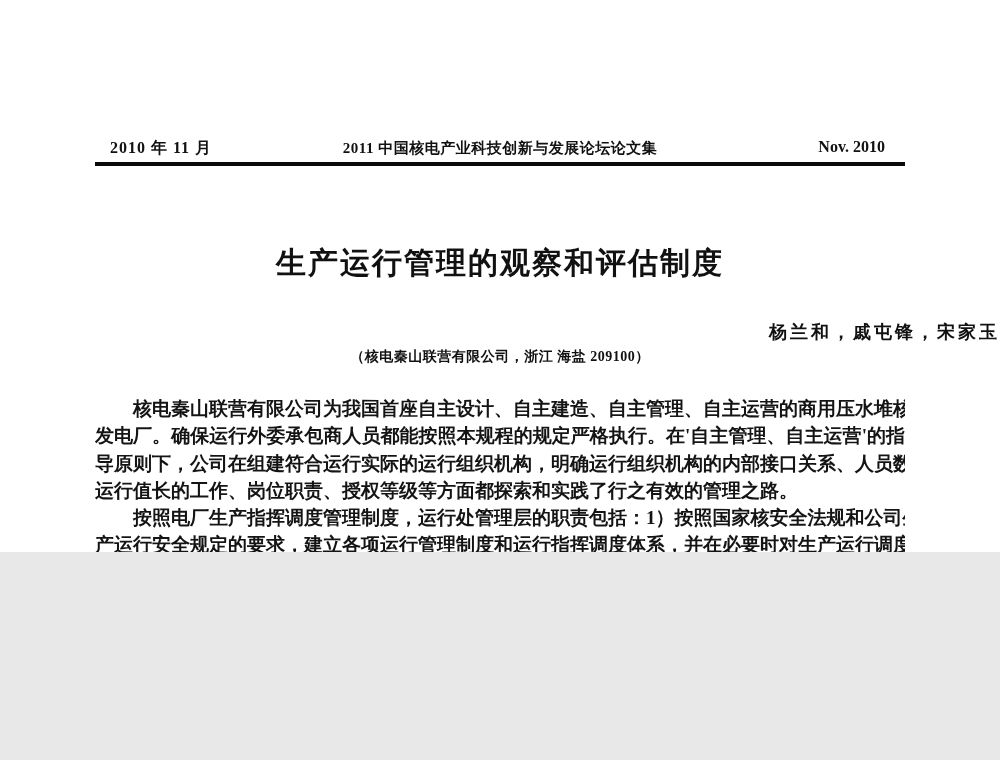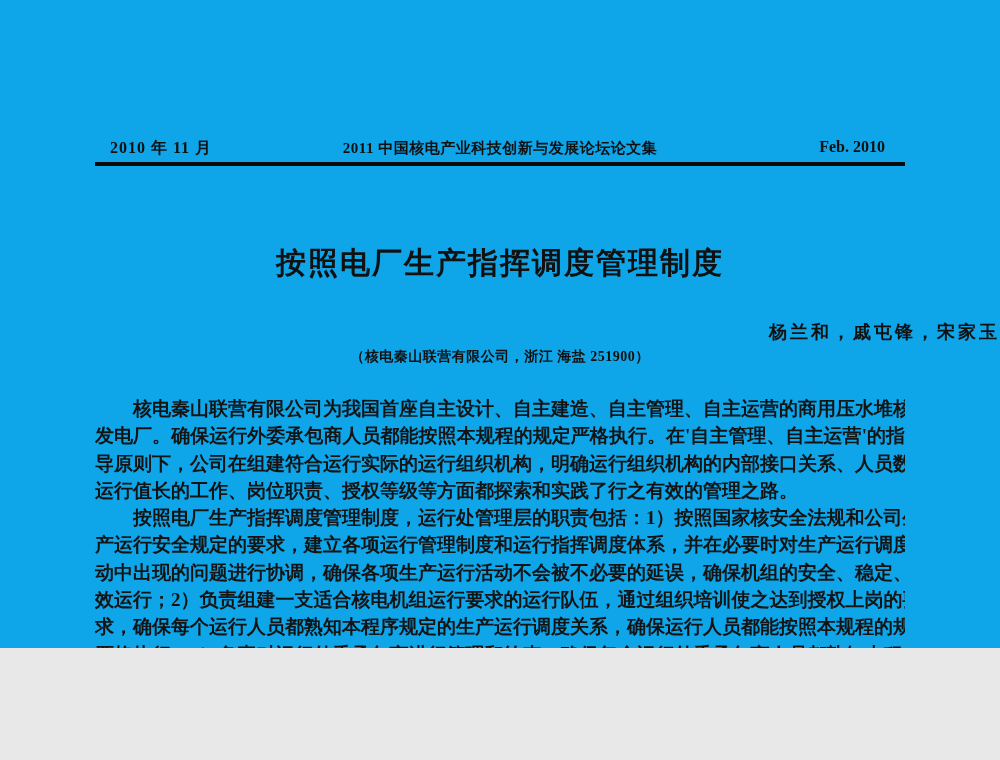--- a/index.html
+++ b/index.html
@@ -3,23 +3,23 @@
 <meta charset="utf-8">
 <style>
   html, body {
     margin: 0;
     padding: 0;
     background: #e8e8e8;
   }
   .page {
     position: relative;
     width: 1000px;
-    height: 648px;
+    height: 552px;
     margin: 0 auto;
-    background: #0ea5e9;
+    background: #ffffff;
     overflow: hidden;
     color: #111;
     font-family: "Liberation Serif", "DejaVu Serif", serif;
   }
   
   .hdr-left {
     position: absolute;
     left: 110px;
     top: 138px;
     font-size: 16px;
@@ -116,29 +116,29 @@
 </style>
 </head>
 <body>
 
 <div class="page">
 
   <div class="hdr-left">2010 年 11 月</div>
 
   <div class="hdr-center">2011 中国核电产业科技创新与发展论坛论文集</div>
 
-  <div class="hdr-right">Feb. 2010</div>
+  <div class="hdr-right">Nov. 2010</div>
 
   <div class="hdr-rule"></div>
 
-  <div class="art-title">按照电厂生产指挥调度管理制度</div>
+  <div class="art-title">生产运行管理的观察和评估制度</div>
 
   <div class="art-authors">杨兰和，戚屯锋，宋家玉</div>
 
-  <div class="art-affil">（核电秦山联营有限公司，浙江 海盐 251900）</div>
+  <div class="art-affil">（核电秦山联营有限公司，浙江 海盐 209100）</div>
 
   <div class="body-text">
       <div class="line indent">核电秦山联营有限公司为我国首座自主设计、自主建造、自主管理、自主运营的商用压水堆核能</div>
       <div class="line">发电厂。确保运行外委承包商人员都能按照本规程的规定严格执行。在'自主管理、自主运营'的指</div>
       <div class="line">导原则下，公司在组建符合运行实际的运行组织机构，明确运行组织机构的内部接口关系、人员数量、</div>
       <div class="line last">运行值长的工作、岗位职责、授权等级等方面都探索和实践了行之有效的管理之路。</div>
       <div class="line indent">按照电厂生产指挥调度管理制度，运行处管理层的职责包括：1）按照国家核安全法规和公司生</div>
       <div class="line">产运行安全规定的要求，建立各项运行管理制度和运行指挥调度体系，并在必要时对生产运行调度活</div>
       <div class="line">动中出现的问题进行协调，确保各项生产运行活动不会被不必要的延误，确保机组的安全、稳定、高</div>
       <div class="line">效运行；2）负责组建一支适合核电机组运行要求的运行队伍，通过组织培训使之达到授权上岗的要</div>

